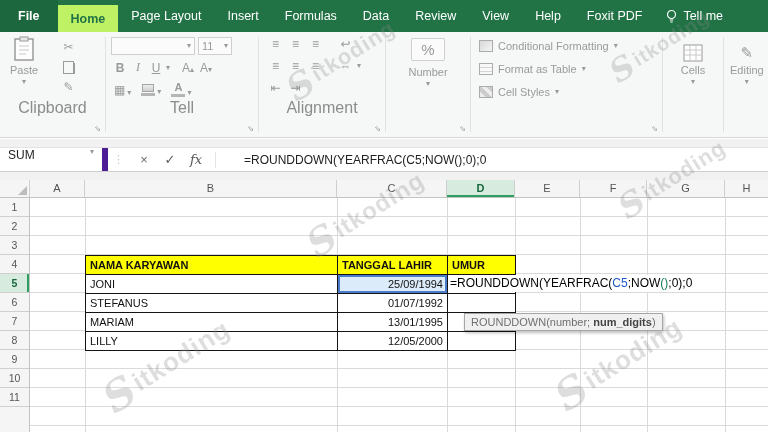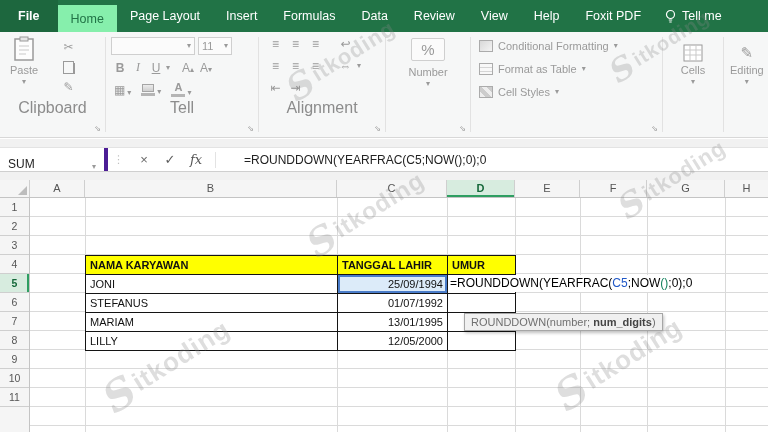--- a/index.html
+++ b/index.html
@@ -2,21 +2,21 @@
 <html><head>
 <meta charset="utf-8">
 <style>
   * { box-sizing: border-box; margin: 0; padding: 0; }
   html,body { width:768px; height:432px; overflow:hidden; font-family:"Liberation Sans",sans-serif; background:#fff; position:relative; }
 
   
   .tabbar { position:absolute; top:0; left:0; right:0; height:32px; background:#217346; display:flex; align-items:center; color:#fff; font-size:12.5px; }
   .tab { height:40px; display:flex; align-items:center; padding:0 13px; cursor:default; }
   .tab.file { background:rgba(0,0,0,0.10); font-weight:bold; padding:0 18px; }
-  .tab.active { background:#86efac; color:#217346; font-weight:400; height:27px; align-self:flex-end; }
+  .tab.active { background:#bef264; color:#217346; font-weight:700; height:27px; align-self:flex-end; }
   .tellme { display:flex; align-items:center; gap:5px; margin-left:10px; }
 
   
   .ribbon { position:absolute; top:32px; left:0; right:0; height:106px; background:#f6f7f7; border-bottom:1px solid #d8d8d8; font-size:11px; color:#9a9a9a; }
   .group { position:absolute; top:0; bottom:0; overflow:hidden; }
   .gsep { position:absolute; top:5px; bottom:5px; width:1px; background:#e2e2e2; }
   .glabel { position:absolute; bottom:20px; left:0; right:0; text-align:center; font-size:16px; color:#8c8c8c; }
   .launcher { position:absolute; bottom:4px; right:4px; font-size:8px; color:#9a9a9a; }
   .bigbtn { position:absolute; display:flex; flex-direction:column; align-items:center; gap:2px; color:#9a9a9a; }
   .dd { font-size:8px; color:#9a9a9a; line-height:1; }
@@ -39,21 +39,21 @@
   .icon-tbl { width:14px; height:12px; border:1px solid #ababab; background:repeating-linear-gradient(to bottom,#f8f8f8 0 3px,#d5d5d5 3px 4px); }
   .icon-cs { width:14px; height:12px; border:1px solid #ababab; background:repeating-linear-gradient(45deg,#eee 0 4px,#ccc 4px 8px); }
   .pencil { font-size:15px; color:#9a9a9a; }
 
   
   .strip1 { position:absolute; top:139px; left:0; right:0; height:8px; background:#f1f1f1; }
   .strip2 { position:absolute; top:172px; left:0; right:0; height:8px; background:#f1f1f1; }
 
   
   .fbar { position:absolute; top:147px; left:0; right:0; height:25px; background:#fff; border-top:1px solid #e3e3e3; border-bottom:1px solid #cfcfcf; display:flex; align-items:center; font-size:12px; color:#222; }
-  .namebox { width:108px; height:100%; display:flex; align-items:flex-end; justify-content:space-between; padding:0 8px; border-right:4px solid #4c1d95; }
+  .namebox { width:108px; height:100%; display:flex; align-items:flex-start; justify-content:space-between; padding:0 8px; border-right:6px solid #4c1d95; }
   .handle { color:#c0c0c0; margin:0 7px 0 5px; font-size:11px; }
   .fbtn { width:26px; text-align:center; color:#6a6a6a; font-size:13px; }
   .fbtn.check { color:#5c5c5c; }
   .fbtn.fx { font-family:"DejaVu Serif",serif; font-style:italic; color:#555; }
   .fdivider { width:1px; height:16px; background:#e3e3e3; margin:0 6px; }
   .ftext { margin-left:22px; white-space:nowrap; }
 
   
   .sheet { position:absolute; top:180px; left:0; width:768px; height:252px; }
   .colhead { position:absolute; top:0; left:0; height:18px; width:768px; display:flex; background:#f5f5f5; border-bottom:1px solid #c4c4c4; font-size:11px; color:#555; }

